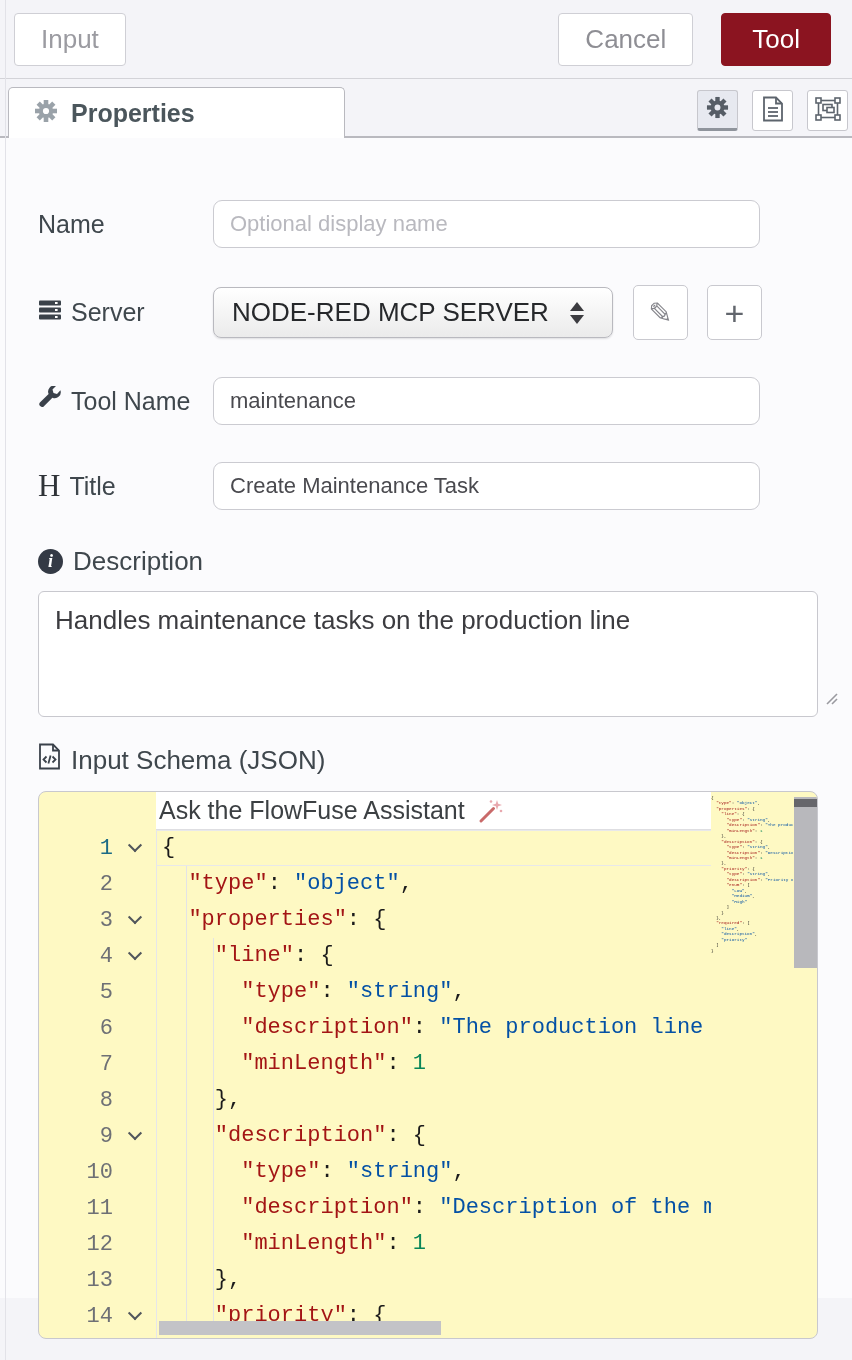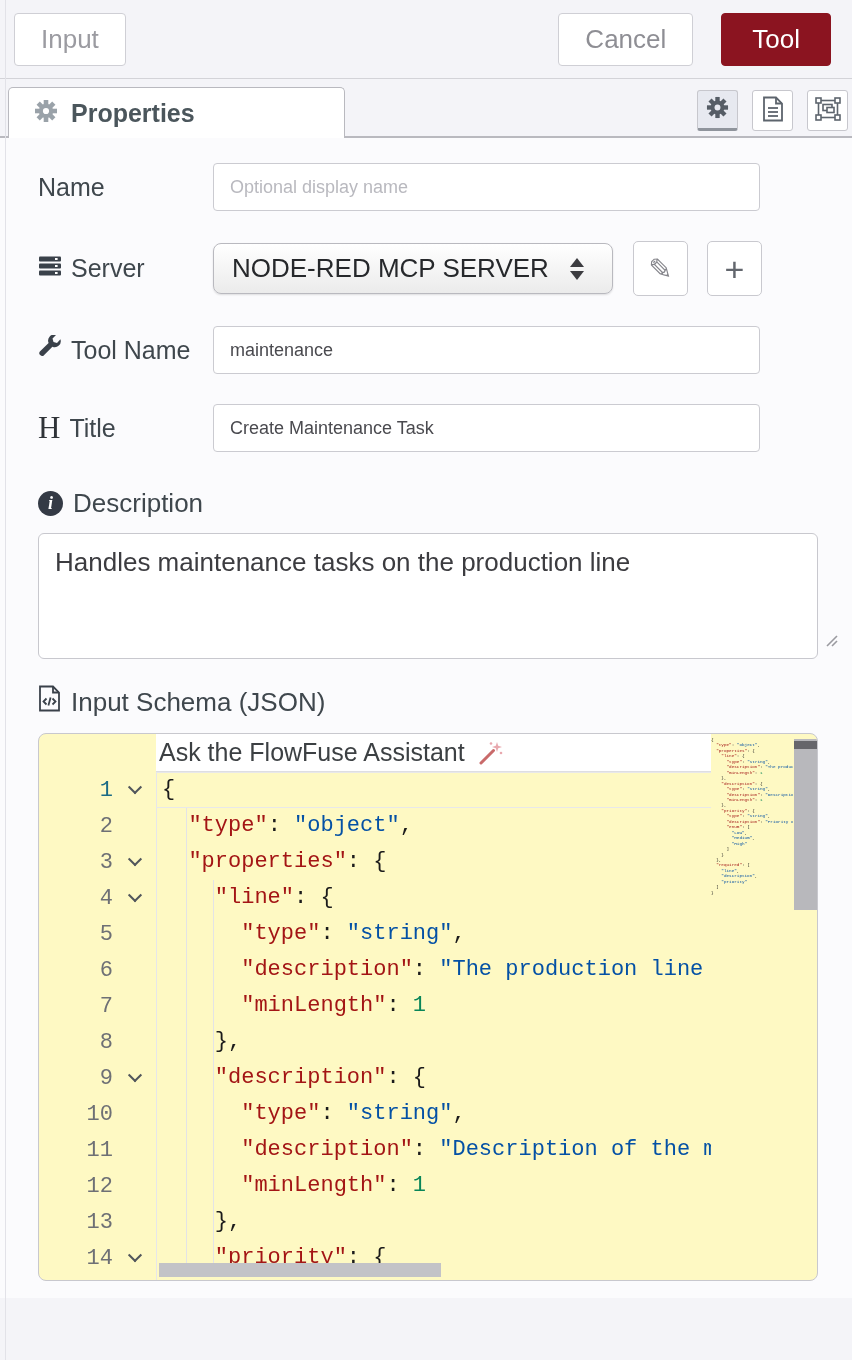--- a/index.html
+++ b/index.html
@@ -29,24 +29,24 @@
         border:1px solid #b9b9bf; border-bottom:none; border-radius:5px 5px 0 0; z-index:2;
         display:flex; align-items:center; gap:13px; padding-left:25px; }
   .tab .lbl{ font-size:25px; font-weight:bold; color:#4b565c; }
   .iconbtn{ position:absolute; top:11px; width:41px; height:41px; background:#fff;
             border:1px solid #c7c7cd; border-radius:3px; display:flex; align-items:center;
             justify-content:center; cursor:pointer; z-index:2; }
   .iconbtn.sel{ background:#e7e9f0; border-bottom:3px solid #8f949c; }
 
   
   .content{ background:#fbfbfd; height:1160px; padding-top:25px; }
-  .frow{ display:flex; align-items:center; padding-left:38px; margin-bottom:30px; }
+  .frow{ display:flex; align-items:center; padding-left:38px; margin-bottom:30px;margin-top:37px; }
   .flabel{ width:175px; display:flex; align-items:center; gap:9px; font-size:25px; color:#3f474d; }
-  .tinput{ width:547px; height:48px; border:1px solid #cbcbd1; border-radius:4px; background:#fff;
-           font-size:18px; font-family:"Liberation Sans",sans-serif; color:#4a4a4f; padding:0 16px; }
+  .tinput{ width:547px; height:48px; border:1px solid #cbcbd1; border-radius:9px; background:#fff;
+           font-size:22px; font-family:"Liberation Sans",sans-serif; color:#4a4a4f; padding:0 16px; }
   .tinput::placeholder{ color:#b9b9bf; }
 
   .selectbox{ width:400px; height:51px; border:1px solid #b9b9bf; border-radius:8px;
               background:linear-gradient(#ffffff,#ebebeb); box-shadow:0 1px 2px rgba(0,0,0,.12);
               display:flex; align-items:center; padding:0 28px 0 18px; cursor:pointer; }
   .selectbox .val{ font-size:26px; color:#26282b; flex:1; white-space:nowrap; overflow:hidden; }
   .spin{ display:flex; flex-direction:column; gap:4px; margin-left:8px; }
   .spin i{ width:0; height:0; border-left:7px solid transparent; border-right:7px solid transparent; }
   .spin .up{ border-bottom:9px solid #3c3c40; }
   .spin .dn{ border-top:9px solid #3c3c40; }

